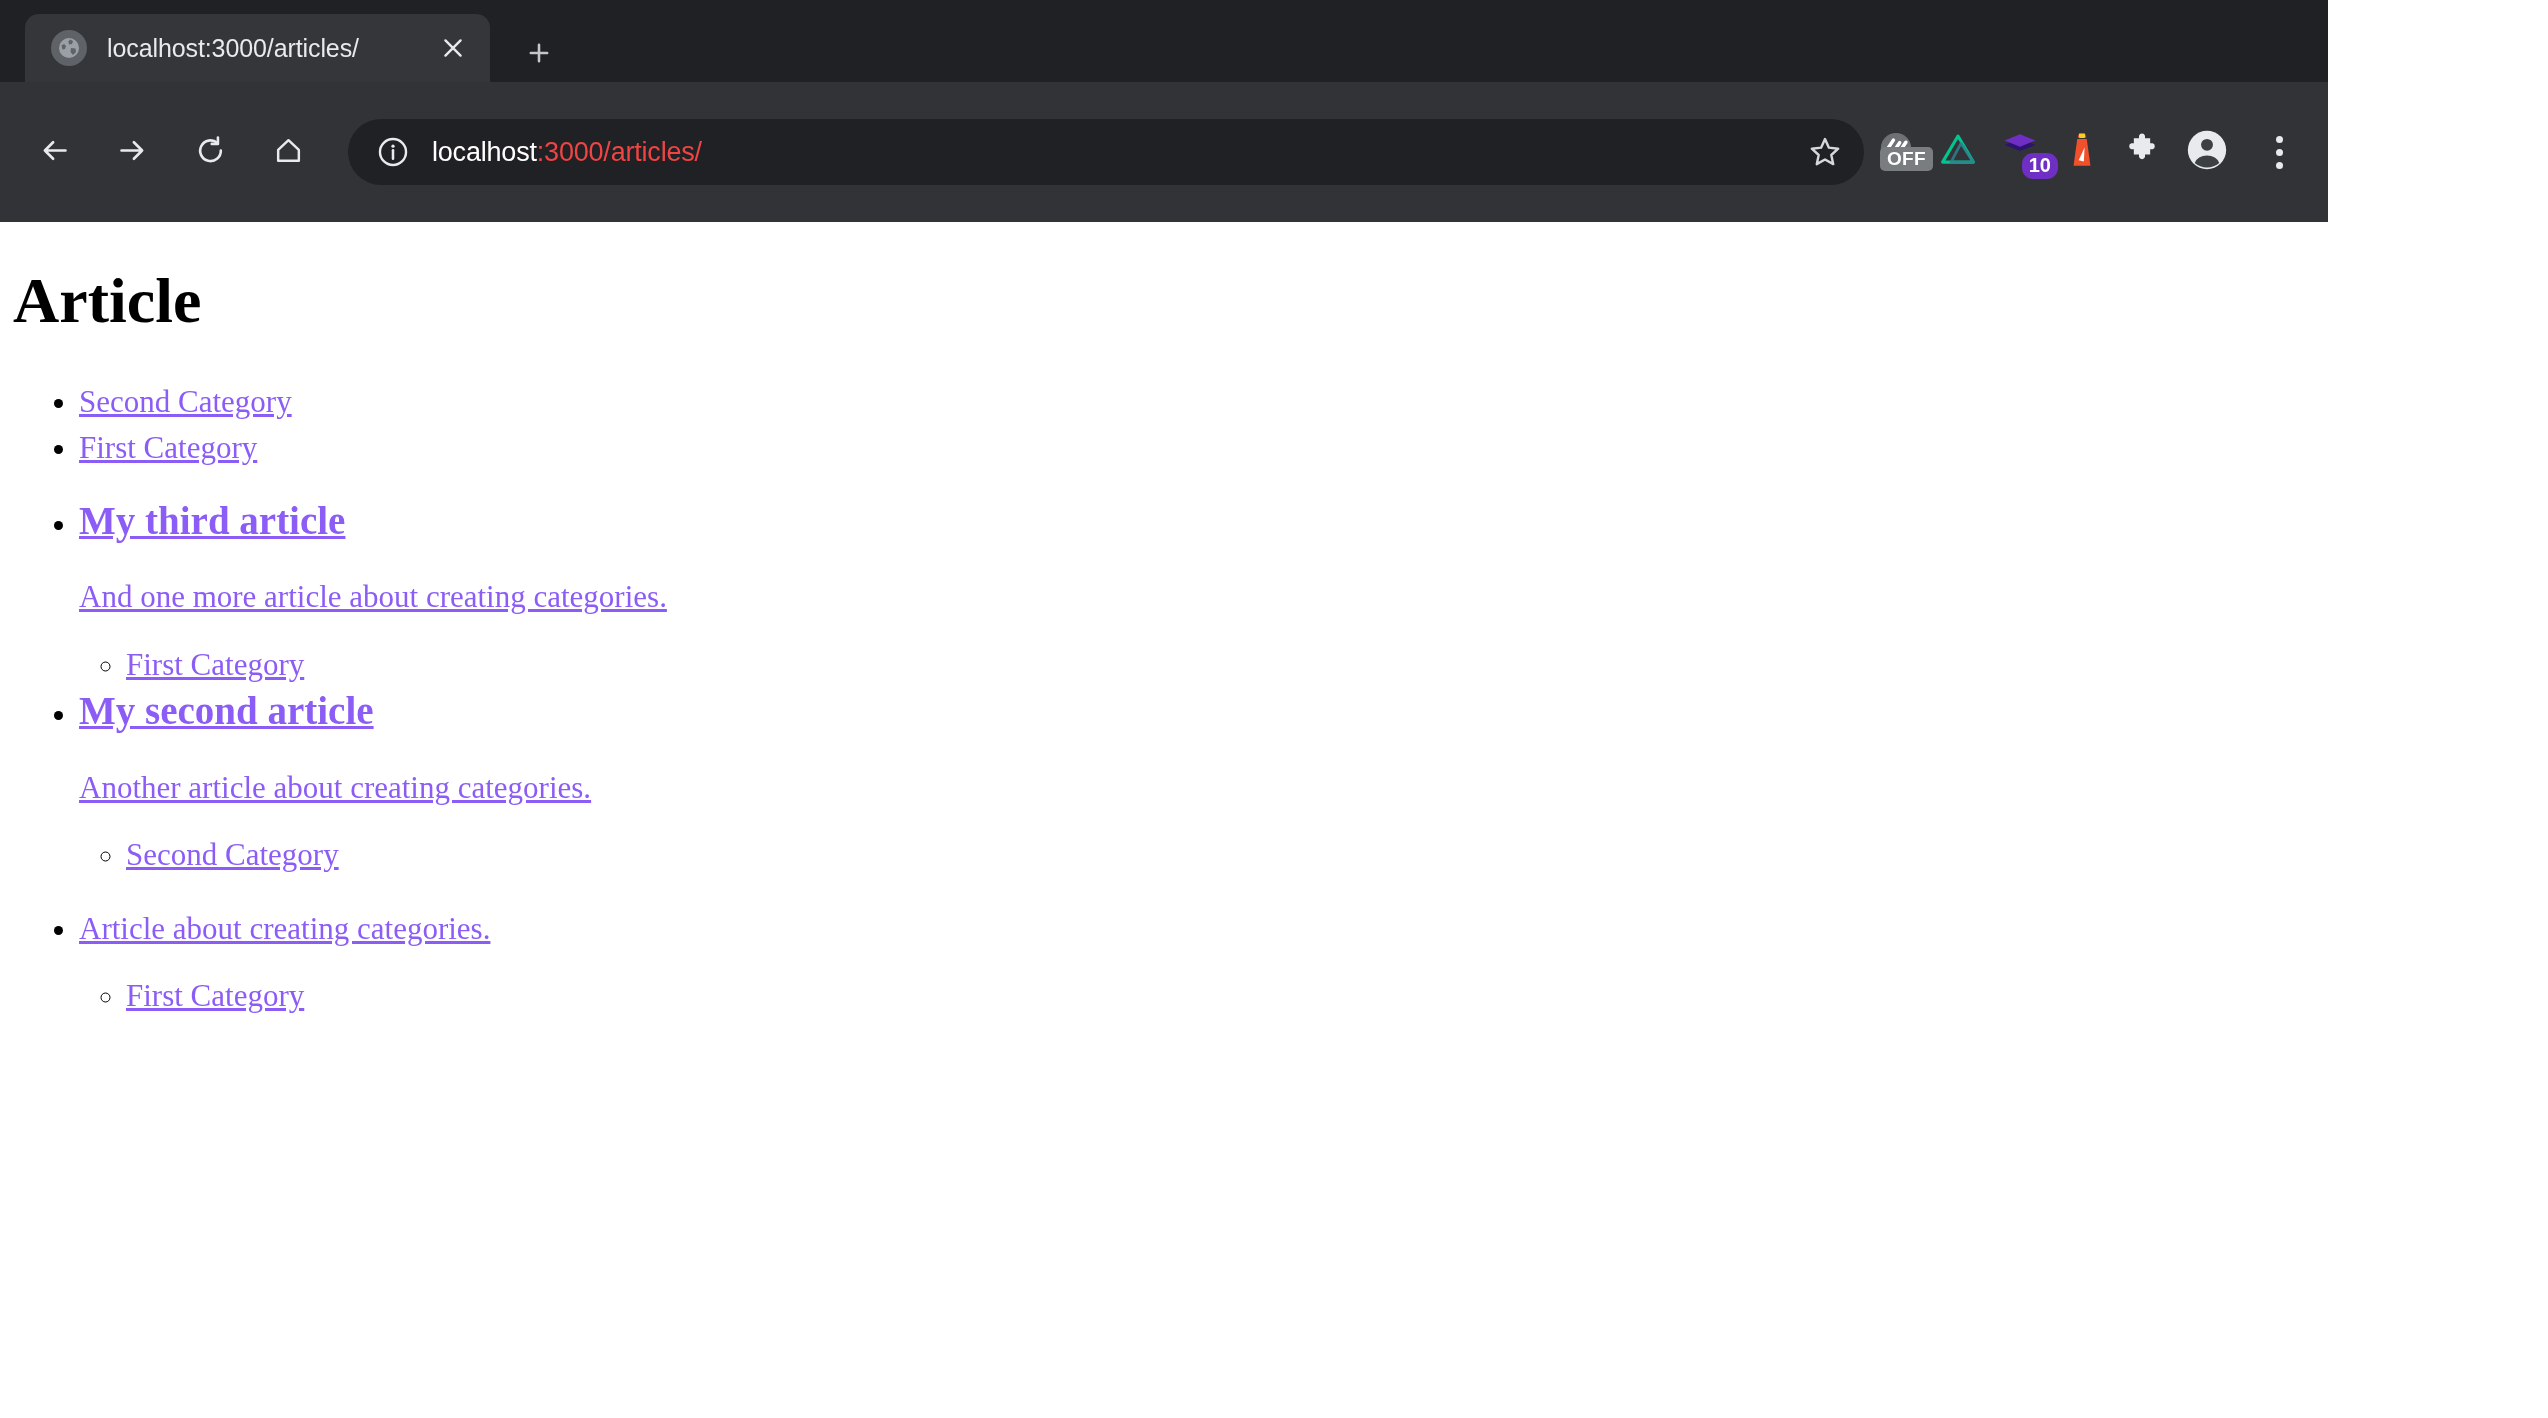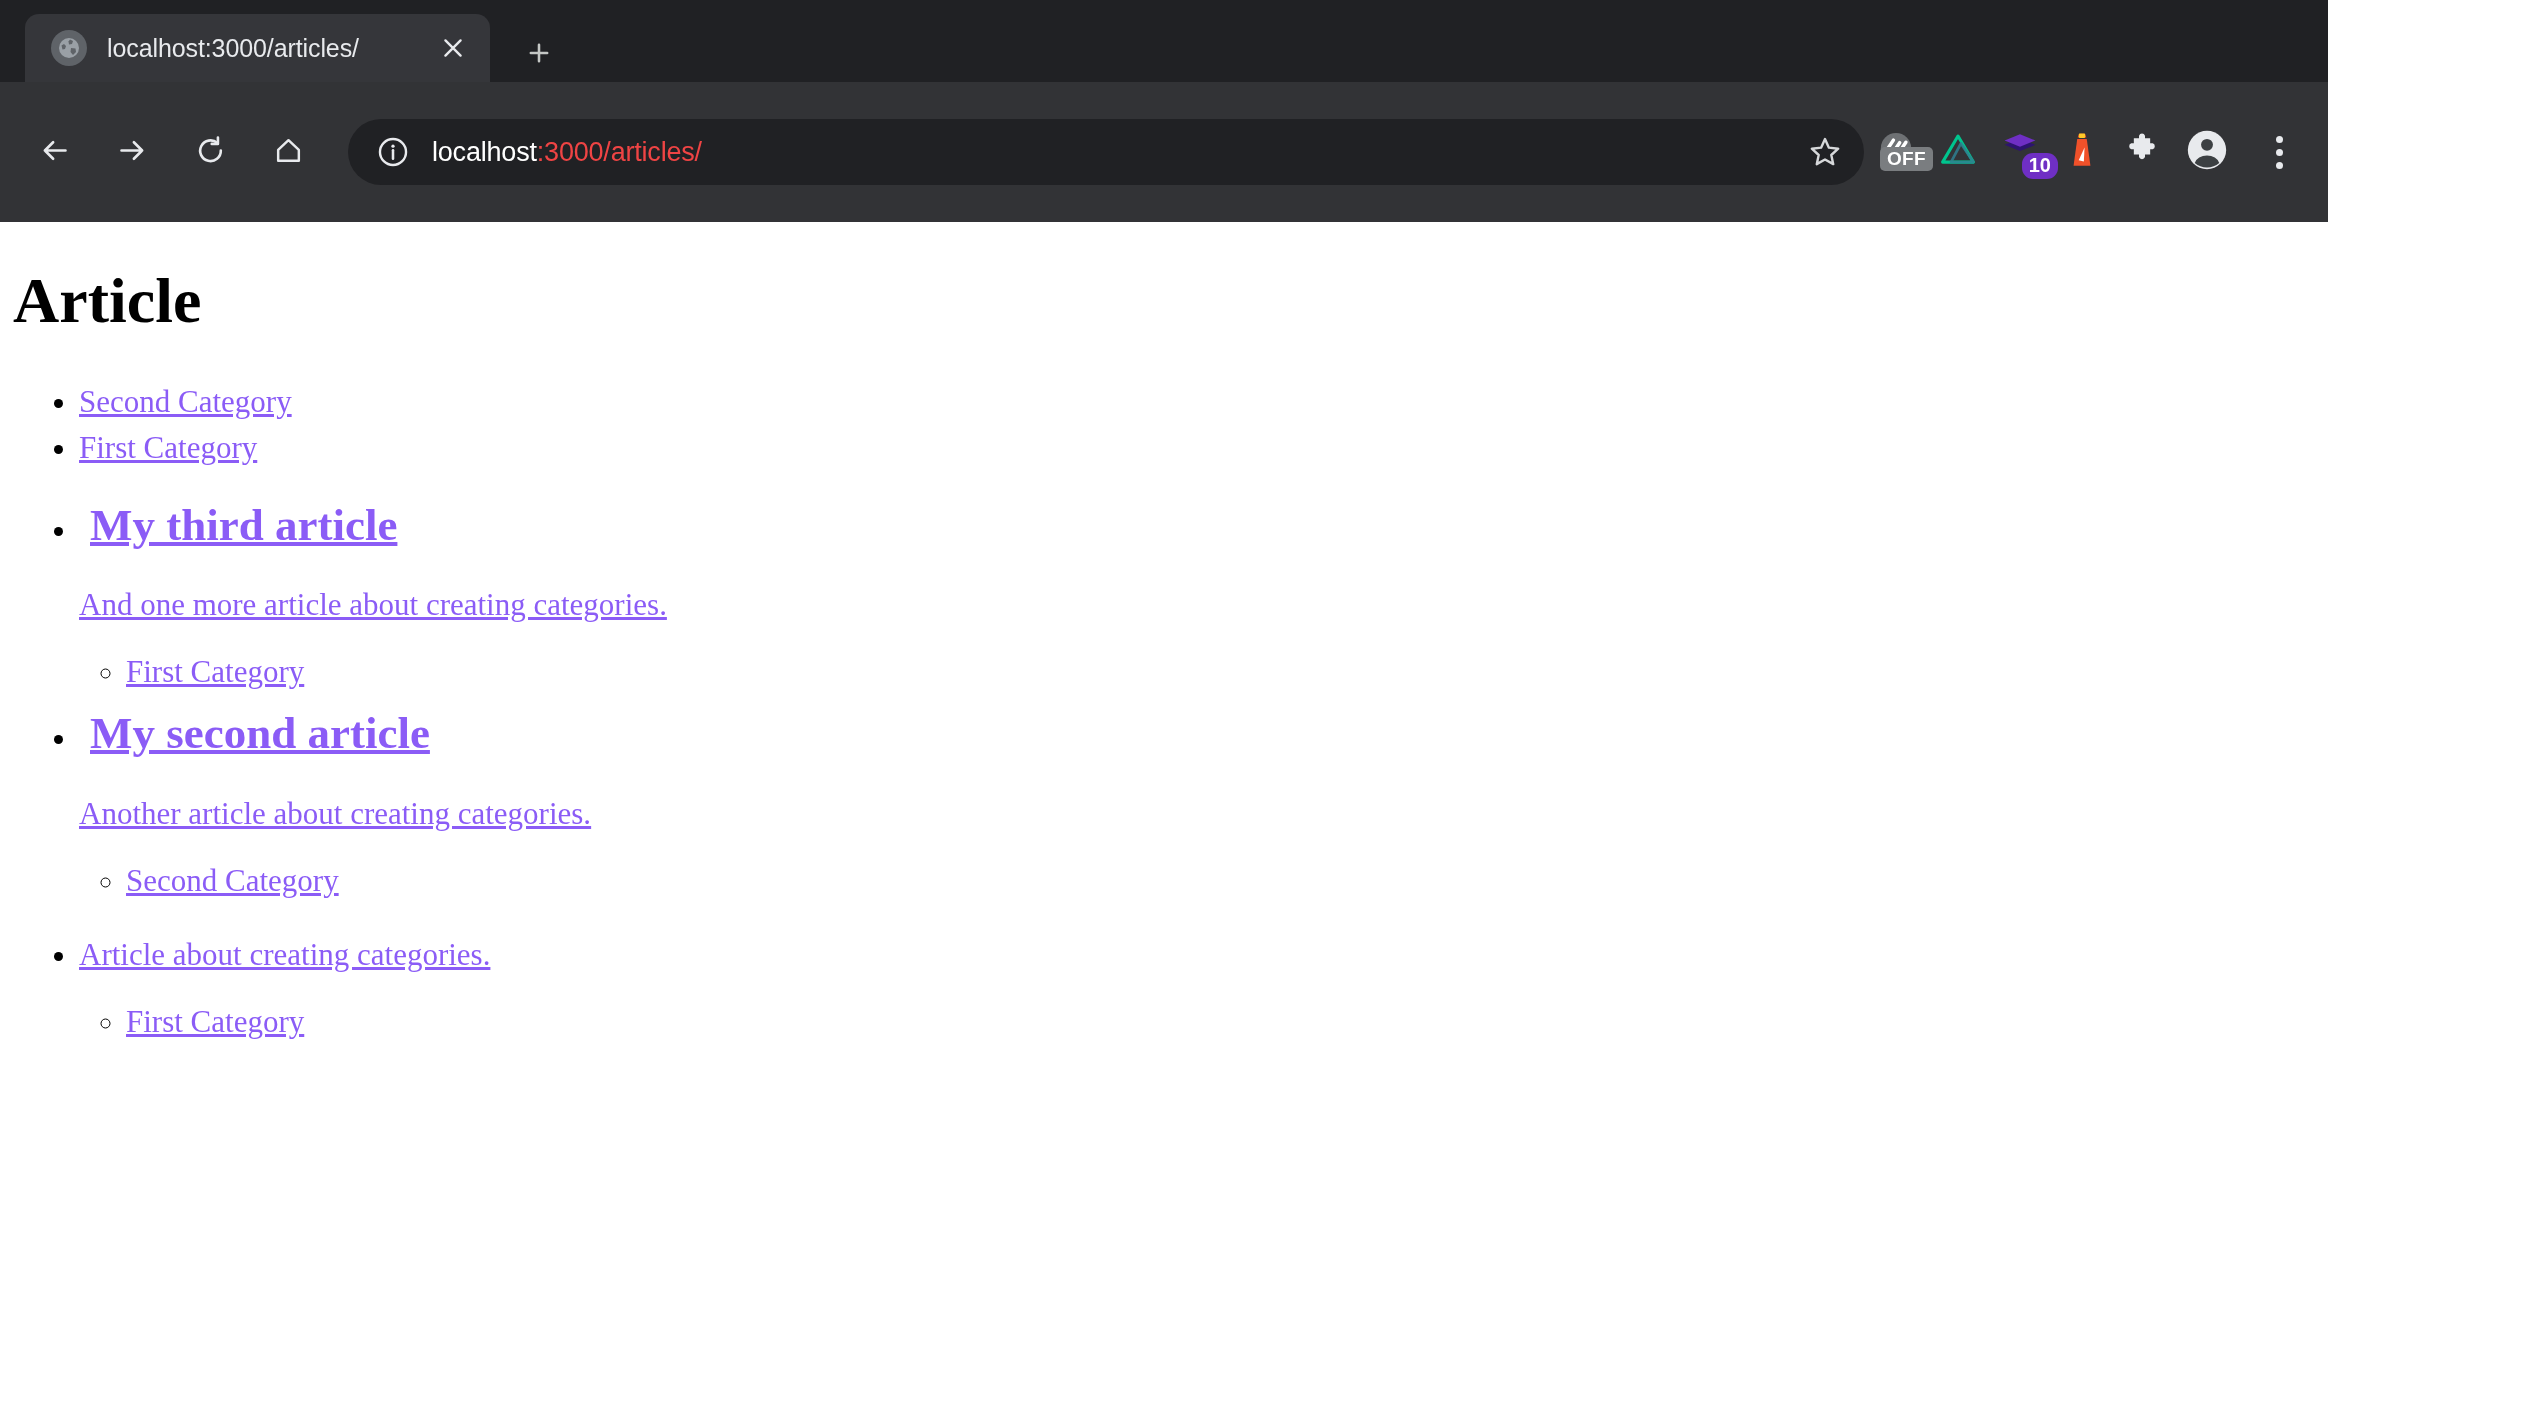--- a/index.html
+++ b/index.html
@@ -261,23 +261,23 @@
     color: #8b5cf6;
     text-decoration: underline;
     text-underline-offset: 2px;
   }
 
   .article-item {
     margin-top: 40px;
   }
 
   .article-title {
-    font-size: 45px;
+    font-size: 39px;
     font-weight: bold;
-    margin: 11px;
+    margin: 0;
     line-height: 1.25;
     display: block;
   }
   .article-title a.lnk { font-weight: bold; }
 
   .article-desc {
     font-size: 31px;
     margin: 30px 0 0 0;
     line-height: 1.4;
   }

